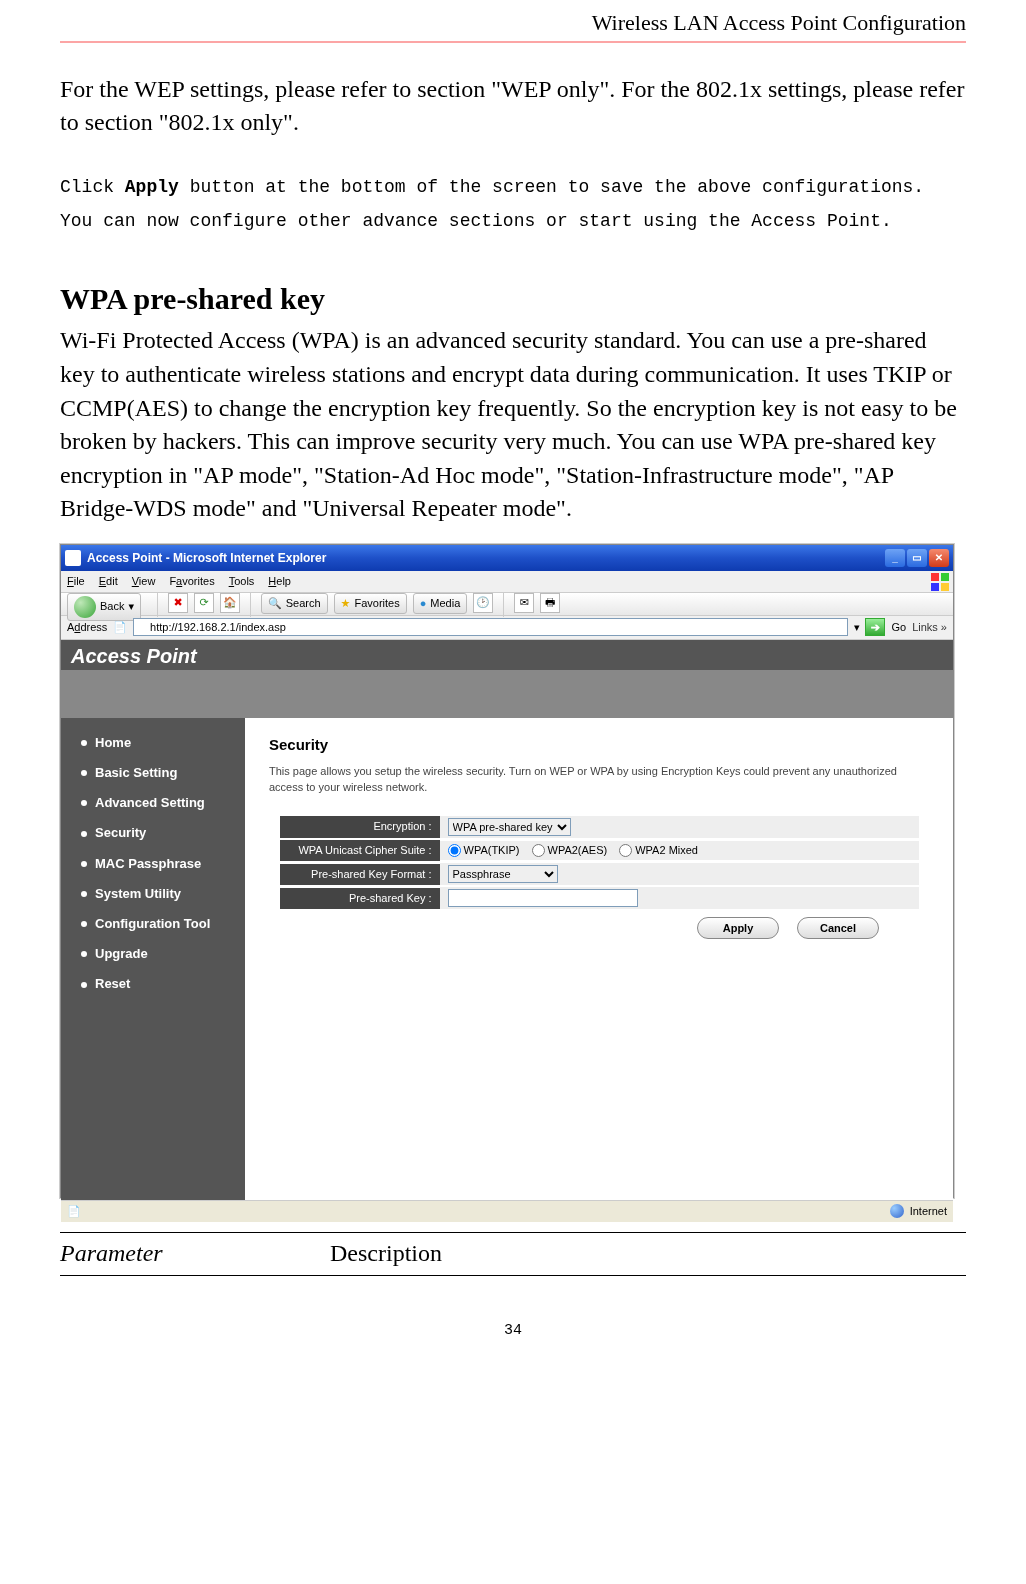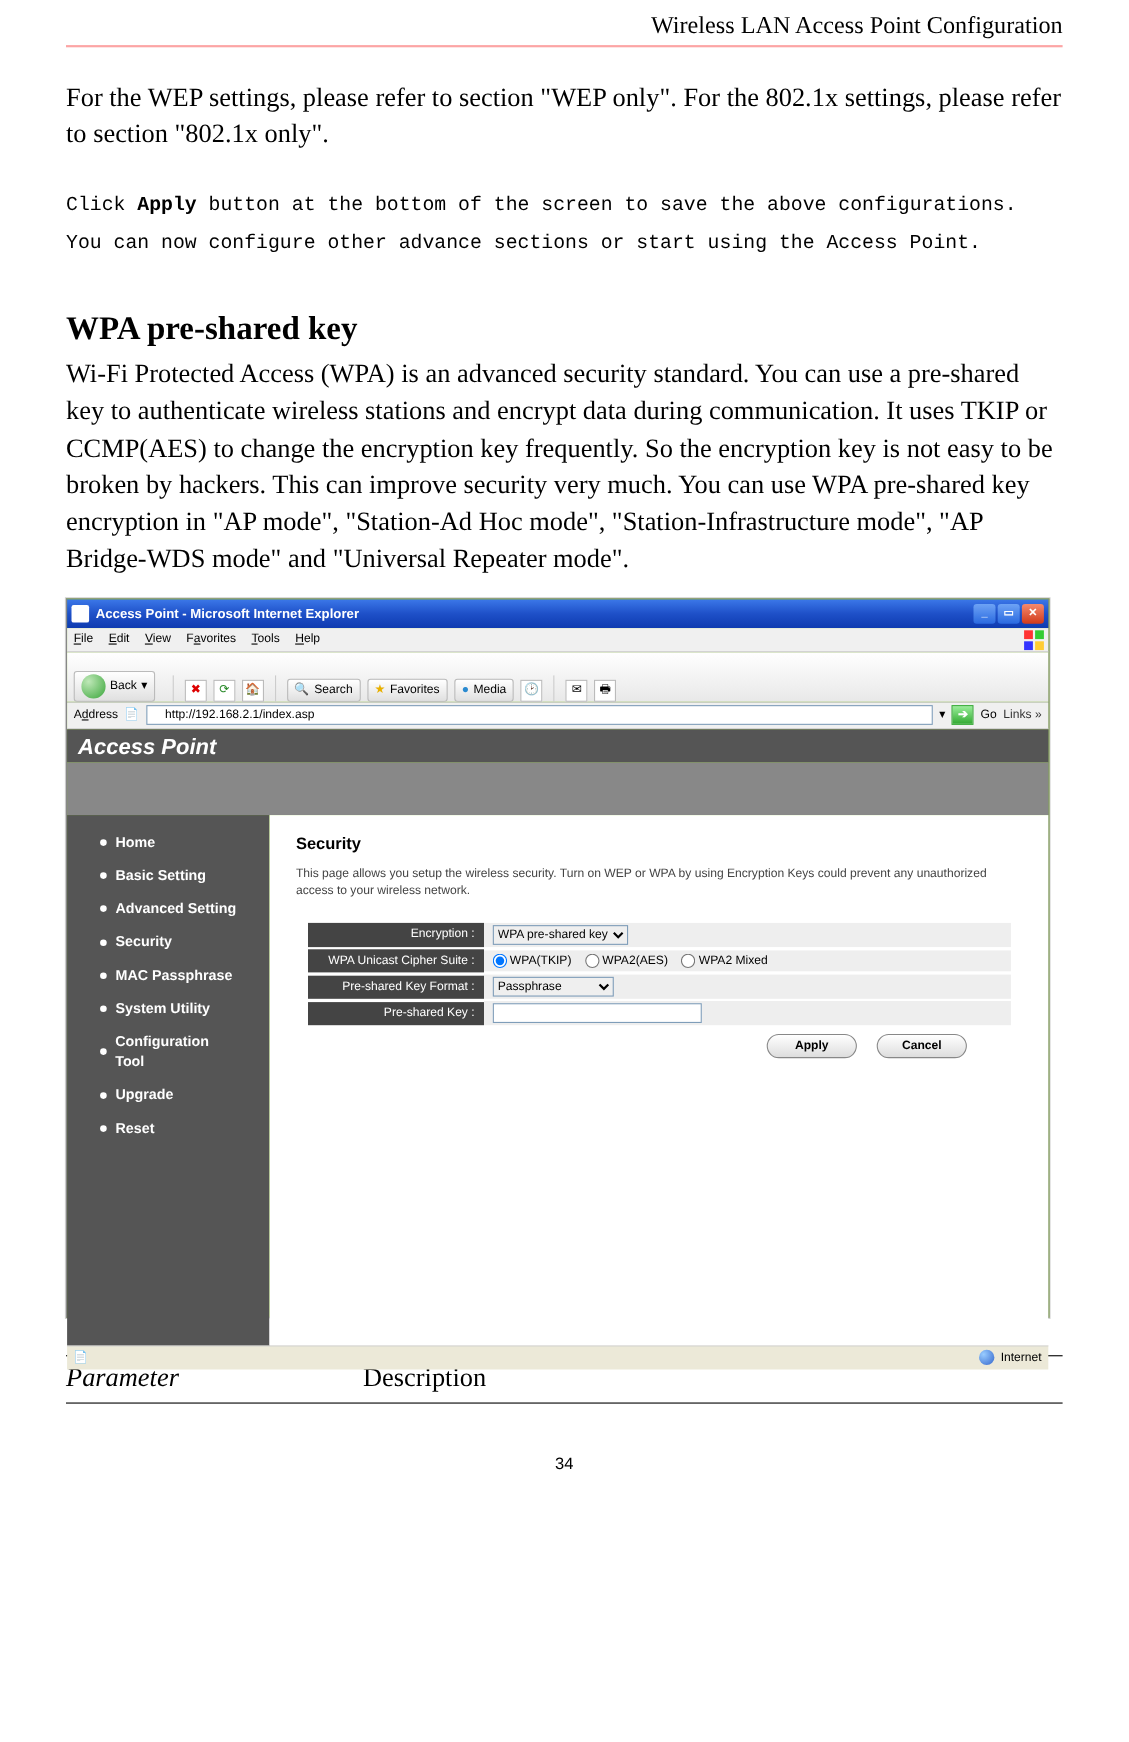--- a/index.html
+++ b/index.html
@@ -89,25 +89,25 @@
     .winlogo {
       position: absolute; right: 4px; top: 2px;
       width: 18px; height: 18px;
       background:
         linear-gradient(#f33,#f33) 0 0/8px 8px no-repeat,
         linear-gradient(#3c3,#3c3) 10px 0/8px 8px no-repeat,
         linear-gradient(#33f,#33f) 0 10px/8px 8px no-repeat,
         linear-gradient(#fc3,#fc3) 10px 10px/8px 8px no-repeat;
     }
     .toolbar {
-      height: 46px;
+      height: 23px;
       background: linear-gradient(#fff,#e8e8e8);
       border-bottom: 1px solid #ccc;
       display: flex;
-      align-items: flex-end;
+      align-items: flex-start;
       padding: 0 6px;
       gap: 6px;
     }
     .tbtn {
       display: flex; align-items: center; gap: 4px;
       padding: 2px 6px;
       background: linear-gradient(#fff,#e0e0e0);
       border: 1px solid #bbb;
       border-radius: 3px;
     }
@@ -151,21 +151,21 @@
     .ap-body {
       display: flex;
       height: 482px;
     }
     .graygap { height: 48px; background: #888; }
     .sidebar {
       width: 184px;
       background: #555;
       color: #fff;
     }
-    .sidebar ul { list-style: none; padding: 10px 14px; }
+    .sidebar ul { list-style: none; padding: 10px 4px; }
     .sidebar li {
       padding: 6px 16px;
       font-weight: bold;
       font-size: 13px;
       display: flex; align-items: center; gap: 8px;
     }
     .bullet { width: 6px; height: 6px; background: #fff; border-radius: 50%; display: inline-block; }
     .content {
       flex: 1;
       background: #fff;
@@ -222,21 +222,21 @@
     .status-seg { display: flex; align-items: center; gap: 6px; }
     .globe { width: 14px; height: 14px; border-radius: 50%; background: radial-gradient(circle at 30% 30%, #9cf, #36c); display: inline-block; }
     .param-table {
       width: 100%;
       border-top: 1px solid #000;
       border-bottom: 1px solid #000;
       margin-top: 34px;
     }
     .param-row { display: flex; padding: 4px 0; }
     .param-row .c1 { width: 270px; font-style: italic; }
-    .footer { text-align: center; font-family: Liberation Sans, sans-serif; font-size: 15px; margin-top: 44px; }
+    .footer { text-align: center; font-family: Liberation Mono, monospace; font-size: 15px; margin-top: 44px; }
   </style>
 </head>
 <body>
 
 <div class="header-line">Wireless LAN Access Point Configuration</div>
 
 <p class="intro-p">For the WEP settings, please refer to section "WEP only". For the 802.1x settings, please refer to section "802.1x only".</p>
 
 <p class="small-p">
   <span>Click </span><b>Apply</b><span> button at the bottom of the screen to save the above configurations. You can now configure other advance sections or start using the Access Point.</span>

